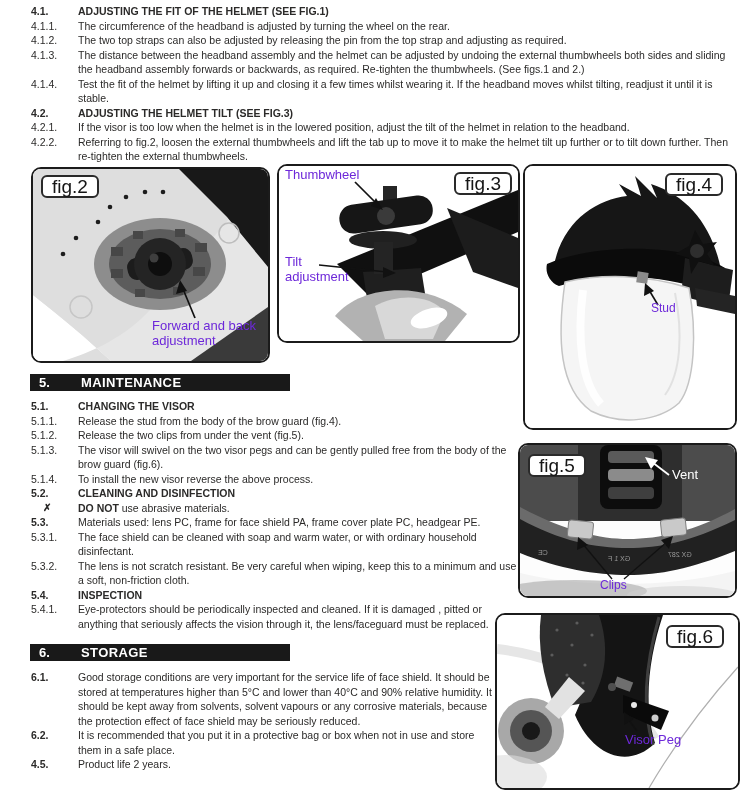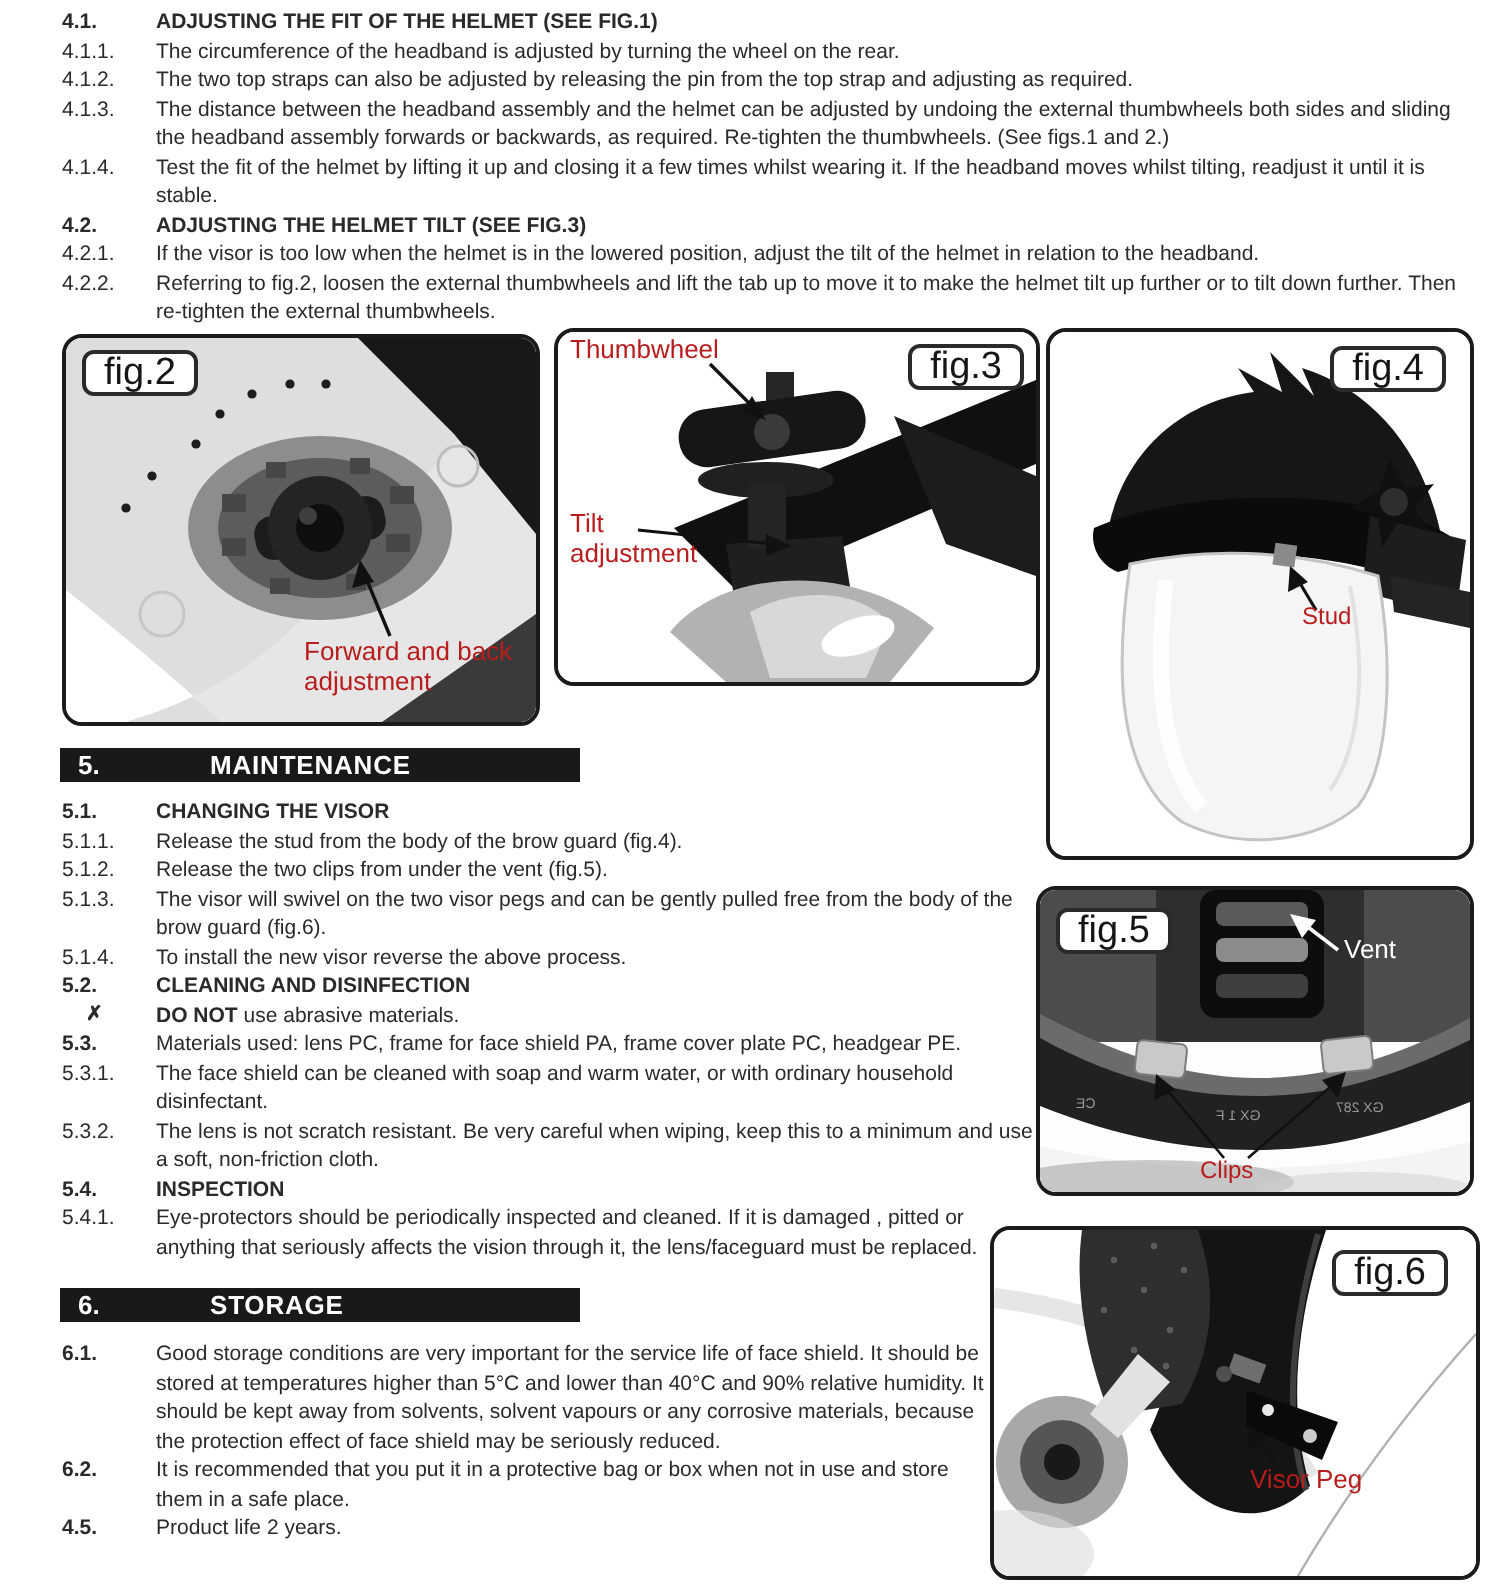--- a/index.html
+++ b/index.html
@@ -13,31 +13,31 @@
   .hd .num, .hd .txt, .nb .num { font-weight:bold; }
   .cross .num { font-weight:bold; padding-left:12px; font-size:10px; }
   .sec4 { top:4px;   left:31px; }  .sec4 .txt { width:650px; }
   .sec5 { top:399px; left:31px; }  .sec5 .txt { width:444px; }
   .sec6 { top:670px; left:31px; }  .sec6 .txt { width:418px; }
 
   
   .secbar { position:absolute; left:30px; width:260px; height:17px; background:#191919;
             color:#fff; font-weight:bold; font-size:13px; display:flex; align-items:center; }
   .secbar .n { margin-left:9px; min-width:13px; }
-  .secbar .l { margin-left:25px; letter-spacing:0.4px;padding-left:28px; }
+  .secbar .l { margin-left:1px; letter-spacing:0.4px;padding-left:28px; }
   .bar5 { top:374px; }
   .bar6 { top:644px; }
 
   
   .fig { position:absolute; border:2px solid #1b1b1b; border-radius:10px; background:#fff;
          overflow:hidden; box-sizing:border-box; }
   .fig svg { position:absolute; left:0; top:0; }
   .figlabel { position:absolute; border:2px solid #2a2a2a; border-radius:6px; background:#fff;
               color:#151515; font-size:19px; line-height:19px; padding:0 9px; z-index:3; }
-  .ann { position:absolute; font-size:13px; line-height:15px; color:#b91c1c; z-index:3;
+  .ann { position:absolute; font-size:13px; line-height:15px; color:#6d28d9; z-index:3;
          white-space:pre-line; }
   .ann.small { font-size:12px; }
   .mark { position:absolute; font-size:7px; color:#9a9a9a; transform:scaleX(-1); z-index:2; }
   .f2 { left:31px;  top:167px; width:239px; height:196px; }
   .f3 { left:277px; top:164px; width:243px; height:179px; }
   .f4 { left:523px; top:164px; width:214px; height:266px; }
   .f5 { left:518px; top:443px; width:219px; height:155px; }
   .f6 { left:495px; top:613px; width:245px; height:177px; }
 </style>
 </head>

